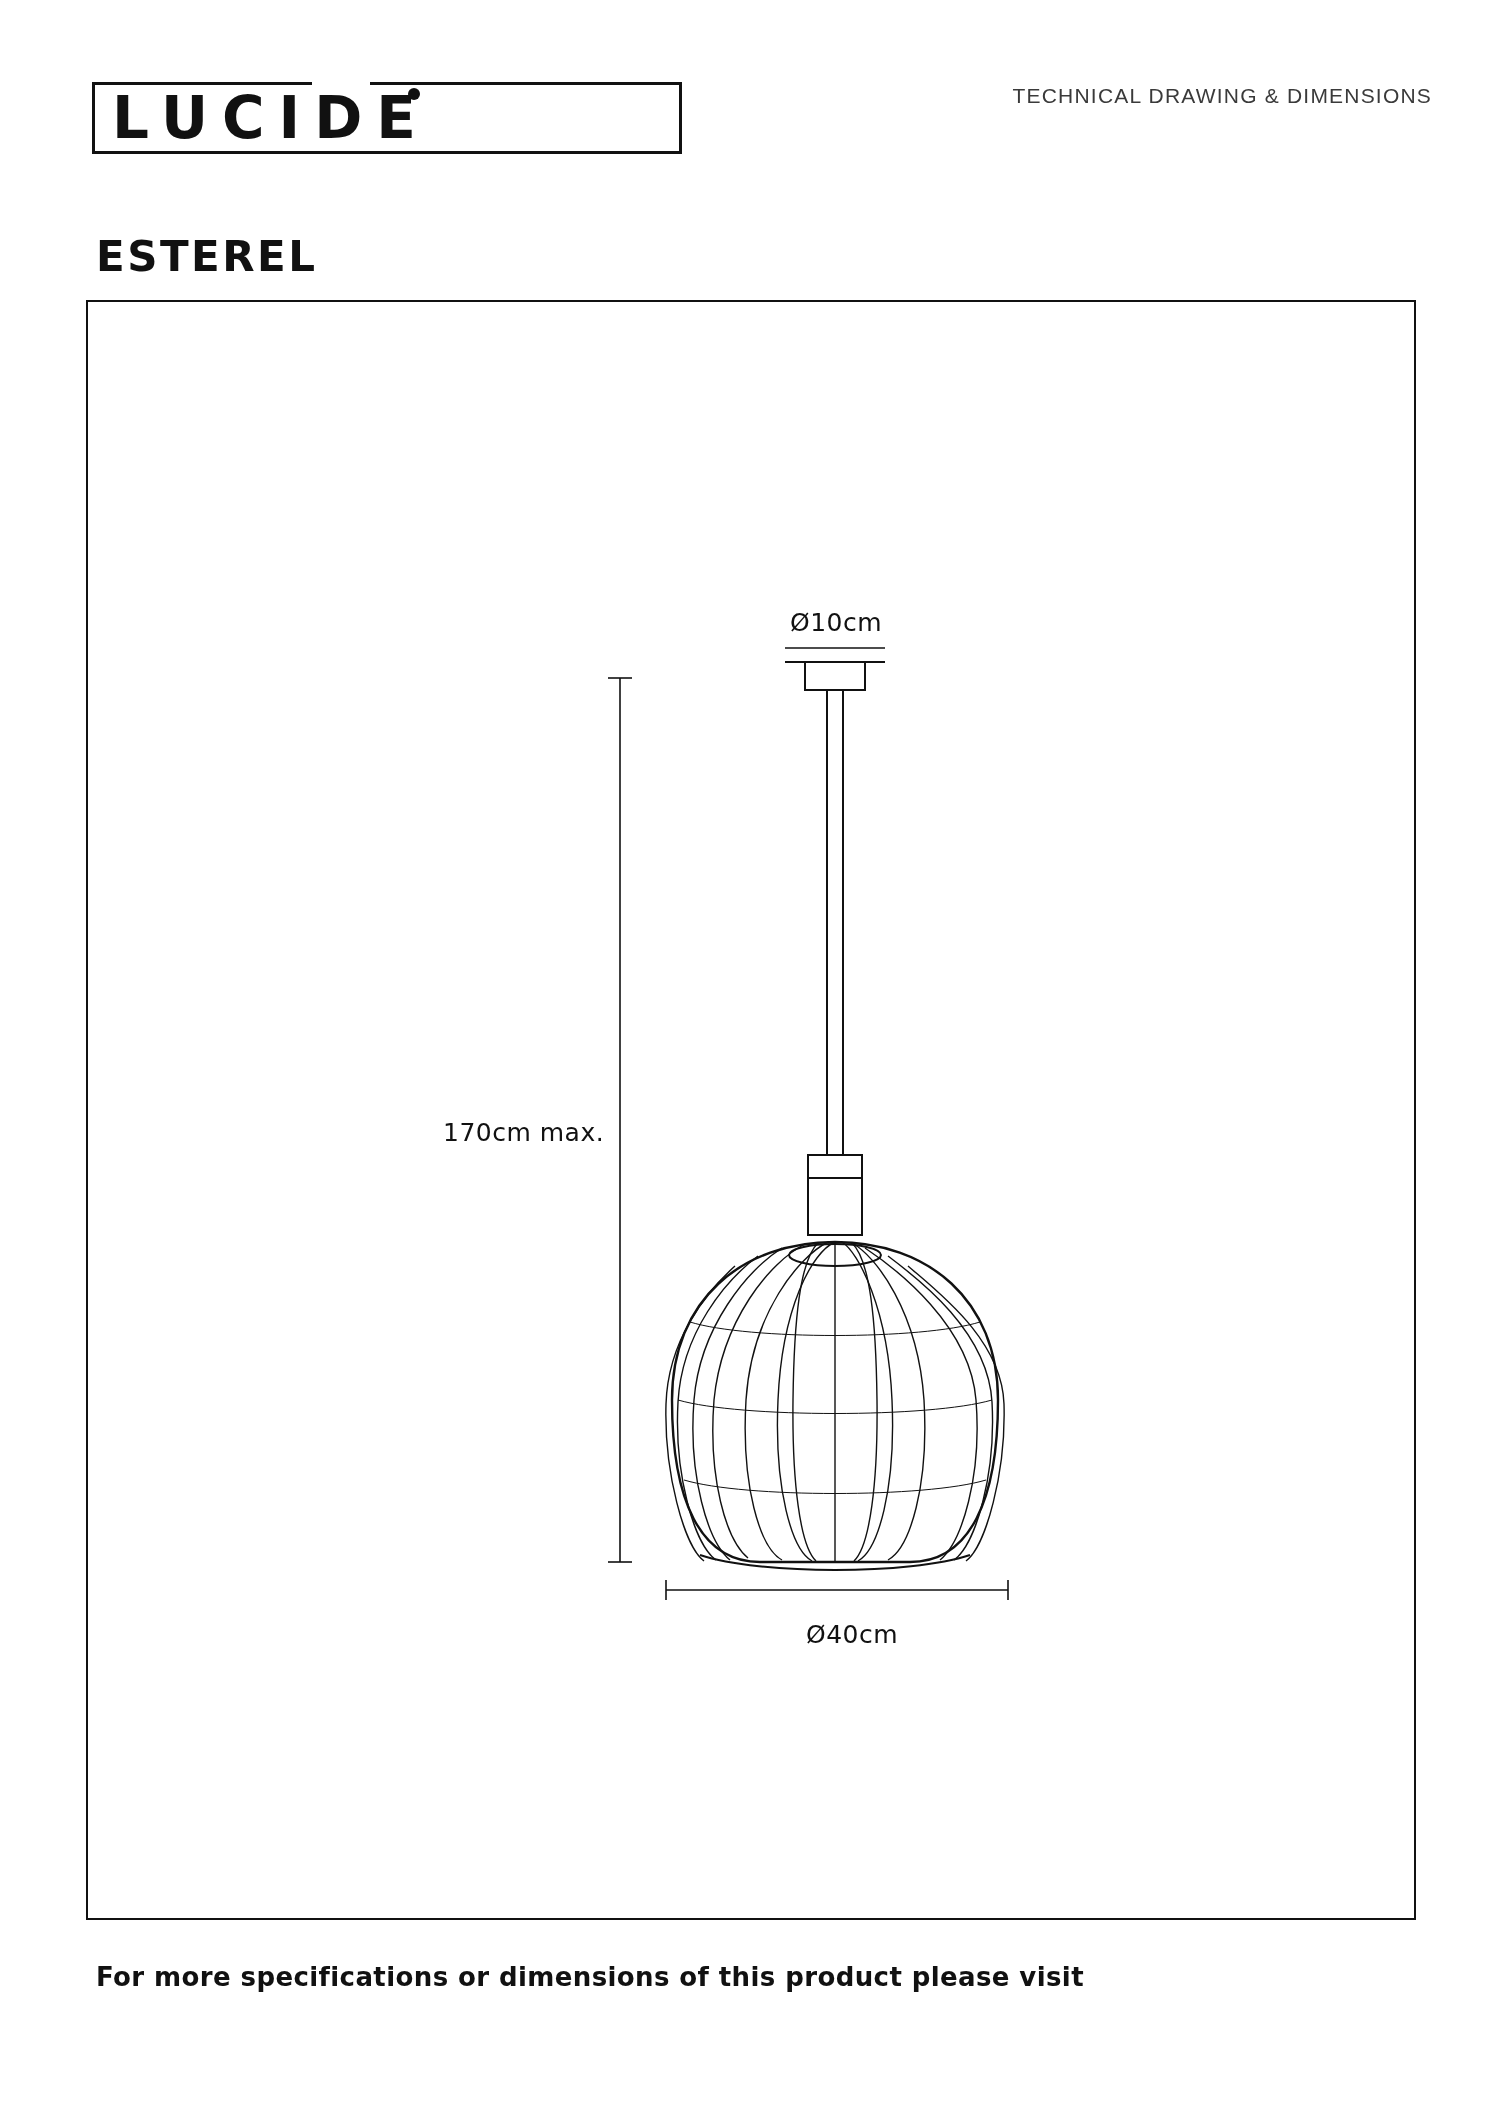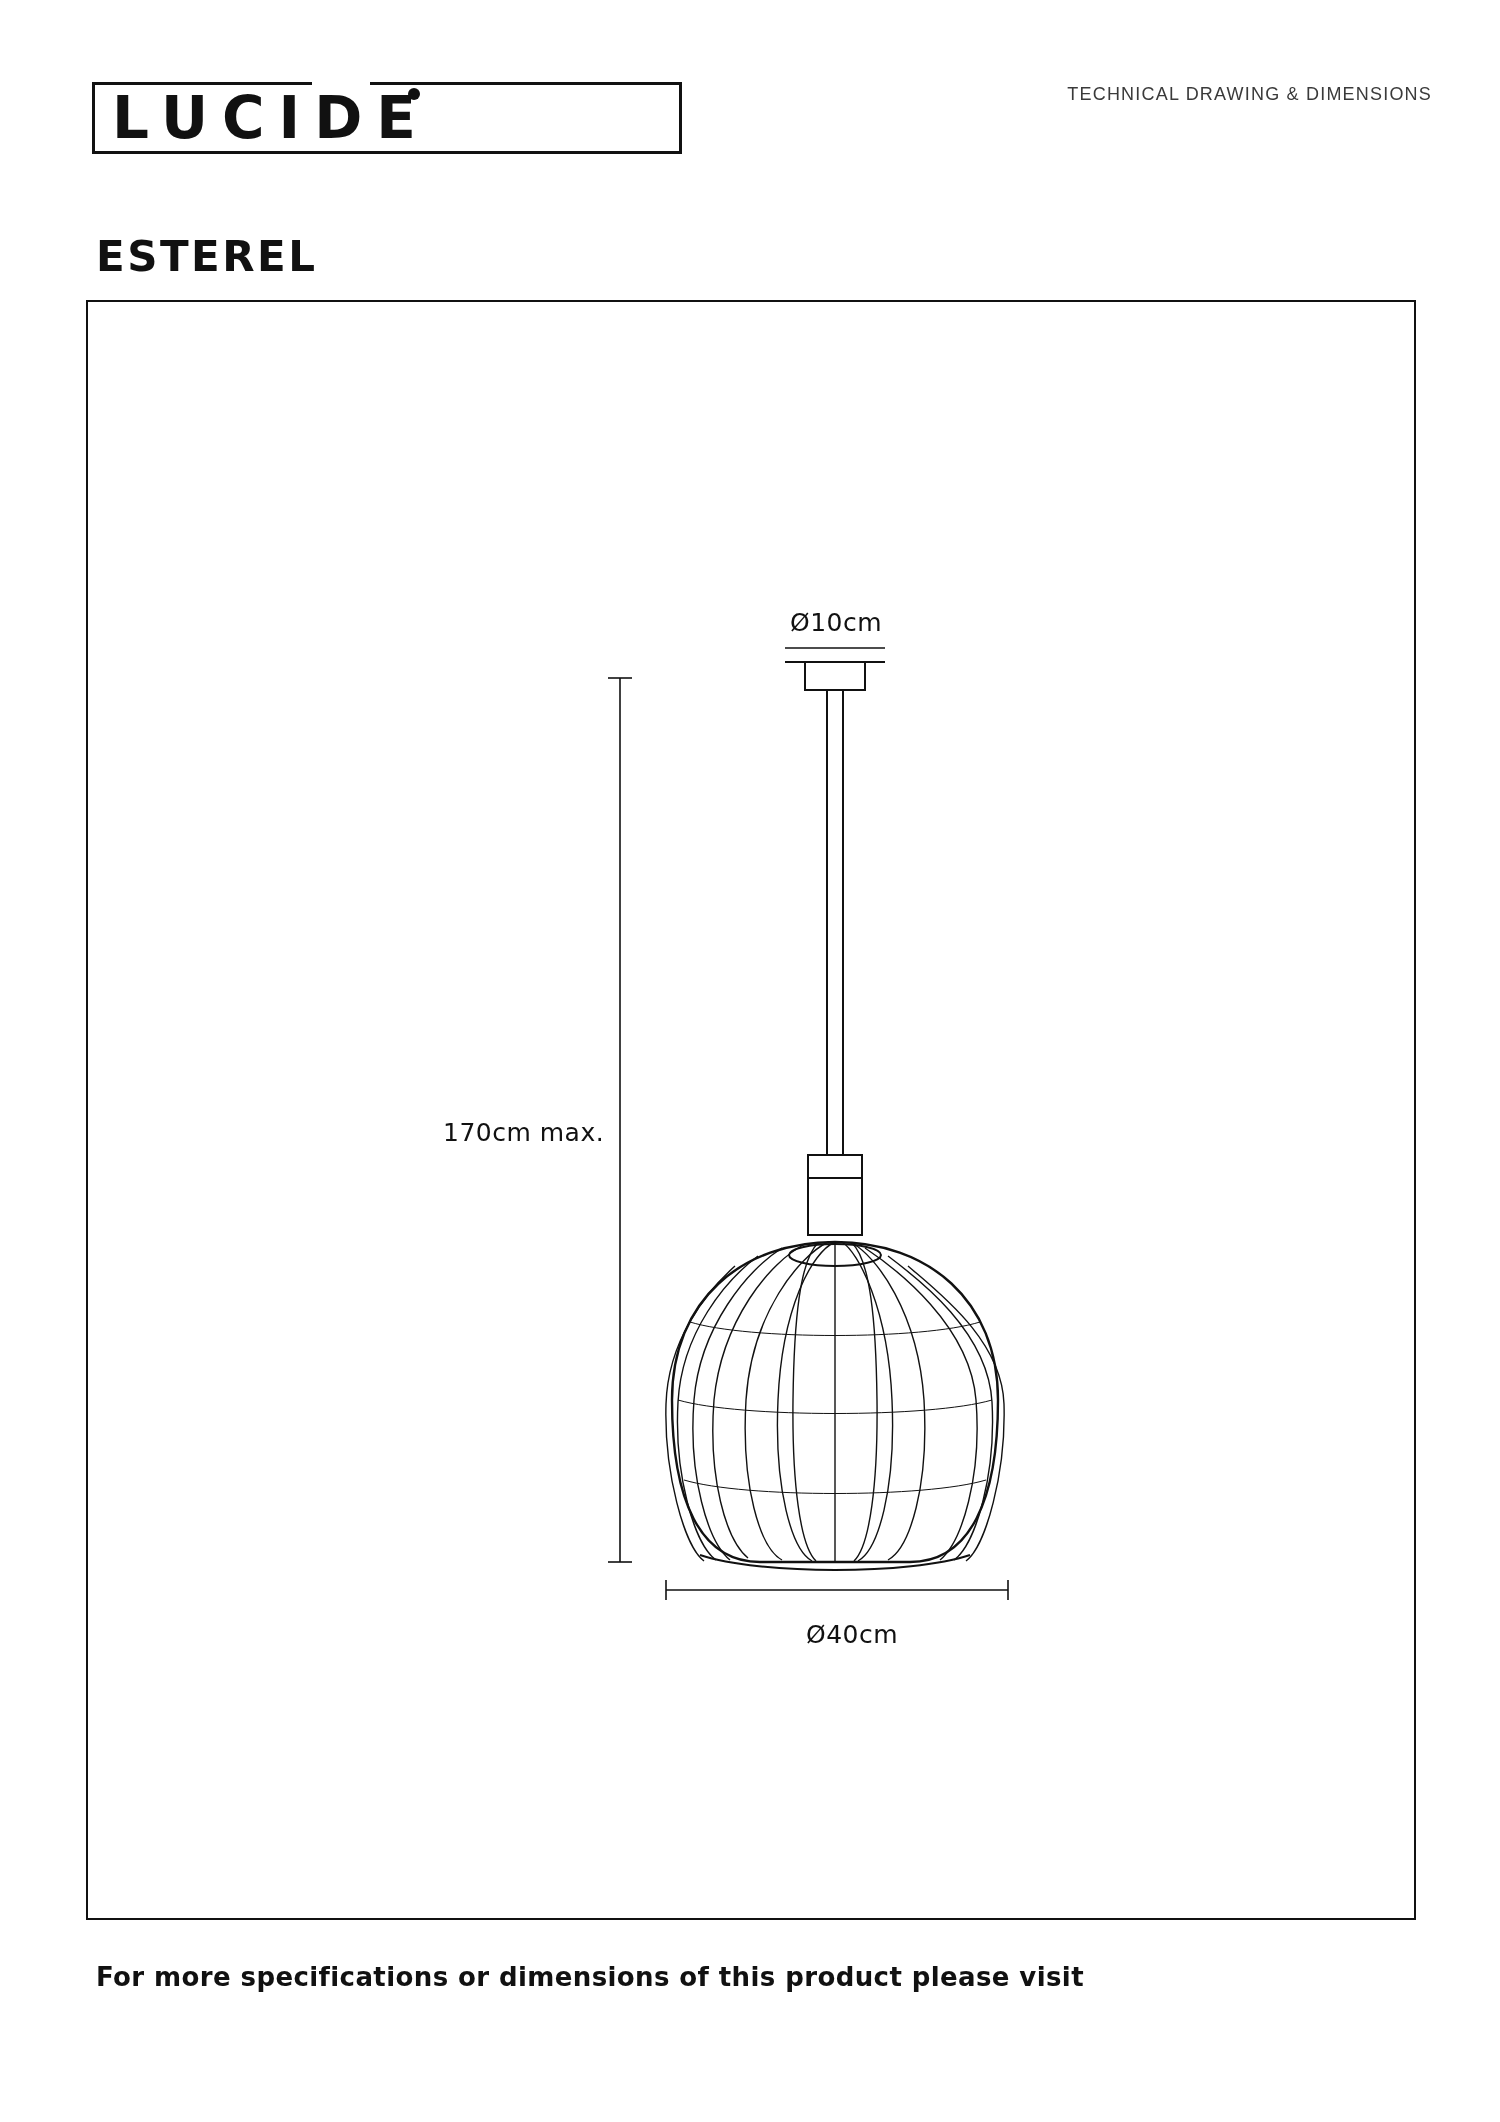--- a/index.html
+++ b/index.html
@@ -61,21 +61,21 @@
     width: 12px;
     height: 12px;
     background: #111;
     border-radius: 50%;
   }
 
   .header-right {
     position: absolute;
     right: 68px;
     top: 84px;
-    font-size: 18px;
+    font-size: 21px;
     letter-spacing: 1.2px;
     color: #3a3a3a;
     font-family: "Liberation Sans", sans-serif;
     white-space: nowrap;
   }
 
   
   .product-name {
     position: absolute;
     left: 96px;

